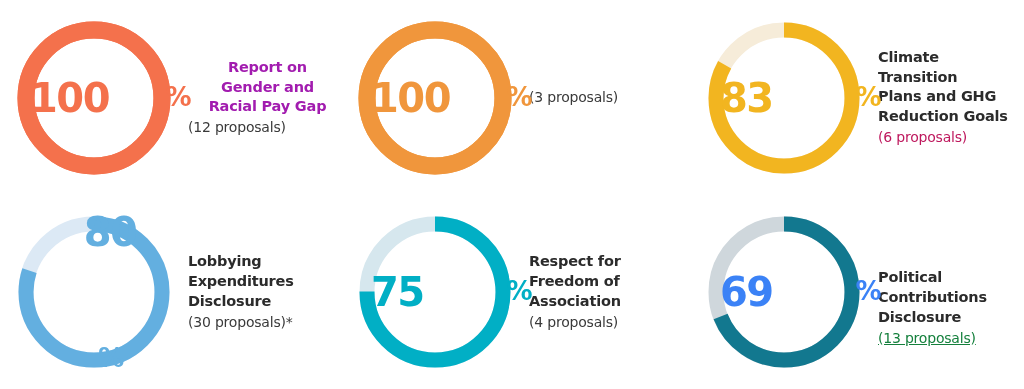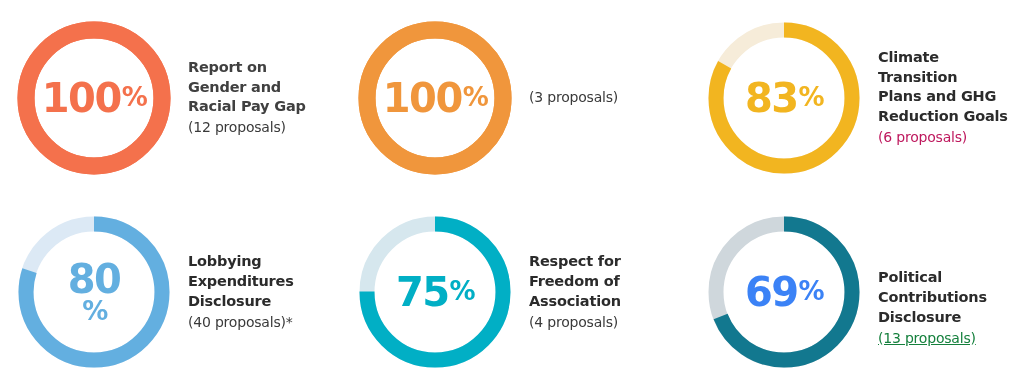--- a/index.html
+++ b/index.html
@@ -37,27 +37,27 @@
     width: 160px;
     height: 160px;
   }
   .donut-wrap svg {
     display: block;
     width: 160px;
     height: 160px;
   }
   .donut-value {
     position: absolute;
-    left: 0;
+    left: 16px;
     top: 0;
     width: 160px;
     height: 160px;
     display: flex;
     align-items: center;
-    justify-content: center;
+    justify-content: space-between;
     font-family: "DejaVu Sans", sans-serif;
     font-weight: bold;
     font-size: 40px;
     letter-spacing: -1.5px;
     line-height: 1;
     white-space: nowrap;
   }
   .donut-value .pct-num {
     font-size: 40px;
   }
@@ -104,21 +104,21 @@
       <svg viewBox="0 0 160 160">
         <circle class="track" cx="80" cy="80" r="68" fill="none" stroke-width="17" stroke="#F4714C"></circle>
         <circle class="fill" cx="80" cy="80" r="68" fill="none" stroke-width="17" stroke-linecap="butt" transform="rotate(-90 80 80)" stroke="#F4714C" stroke-dasharray="427.2566008882119 1"></circle>
       </svg>
       <div class="donut-value" style="color: rgb(244, 113, 76);">
         <span class="pct-num">100</span>
           <span class="pct-sign">%</span>
       </div>
     </div>
     <div class="label-block">
-      <div class="label-title" style="color: #404040;">Report on
+      <div class="label-title" style="color: #a21caf; text-align: center;">Report on
 Gender and
 Racial Pay Gap</div>
       <div class="label-sub" style="color: rgb(58, 58, 58);">(12 proposals)</div>
     </div>
   </div>
 
   <div class="card r1">
     <div class="donut-wrap">
       <svg viewBox="0 0 160 160">
         <circle class="track" cx="80" cy="80" r="68" fill="none" stroke-width="17" stroke="#F0963C"></circle>
@@ -162,21 +162,21 @@
       </svg>
       <div class="donut-value" style="color: rgb(99, 175, 224); flex-direction: column;">
         <span class="pct-num">80</span>
           <span class="pct-sign">%</span>
       </div>
     </div>
     <div class="label-block">
       <div class="label-title" style="color: rgb(43, 43, 43);">Lobbying
 Expenditures
 Disclosure</div>
-      <div class="label-sub" style="color: rgb(58, 58, 58);">(40 proposals)*</div>
+      <div class="label-sub" style="color: rgb(58, 58, 58);">(30 proposals)*</div>
     </div>
   </div>
 
   <div class="card r1">
     <div class="donut-wrap">
       <svg viewBox="0 0 160 160">
         <circle class="track" cx="80" cy="80" r="68" fill="none" stroke-width="15" stroke="#D6E7EE"></circle>
         <circle class="fill" cx="80" cy="80" r="68" fill="none" stroke-width="15" stroke-linecap="butt" transform="rotate(-90 80 80)" stroke="#01AFC5" stroke-dasharray="320.44245066615895 107.81415022205297"></circle>
       </svg>
       <div class="donut-value" style="color: rgb(1, 175, 197);">

